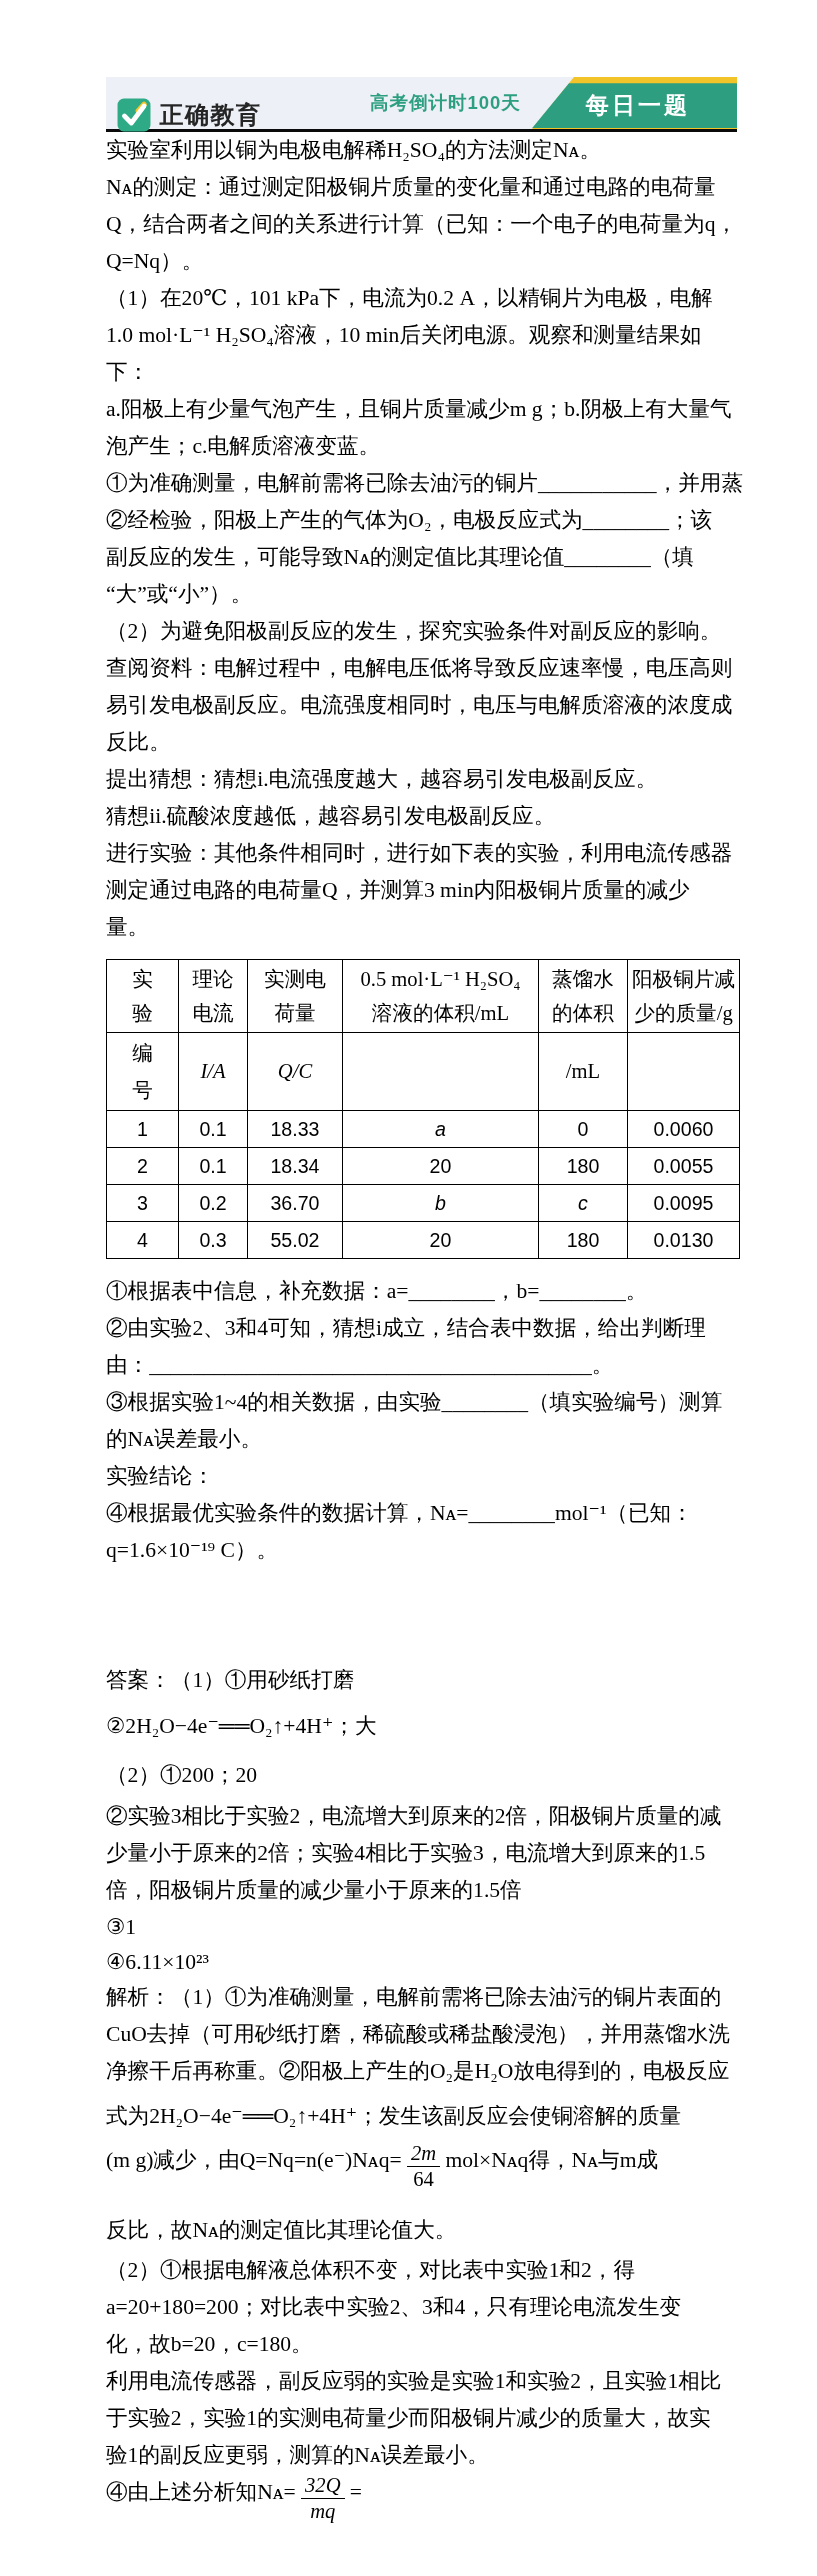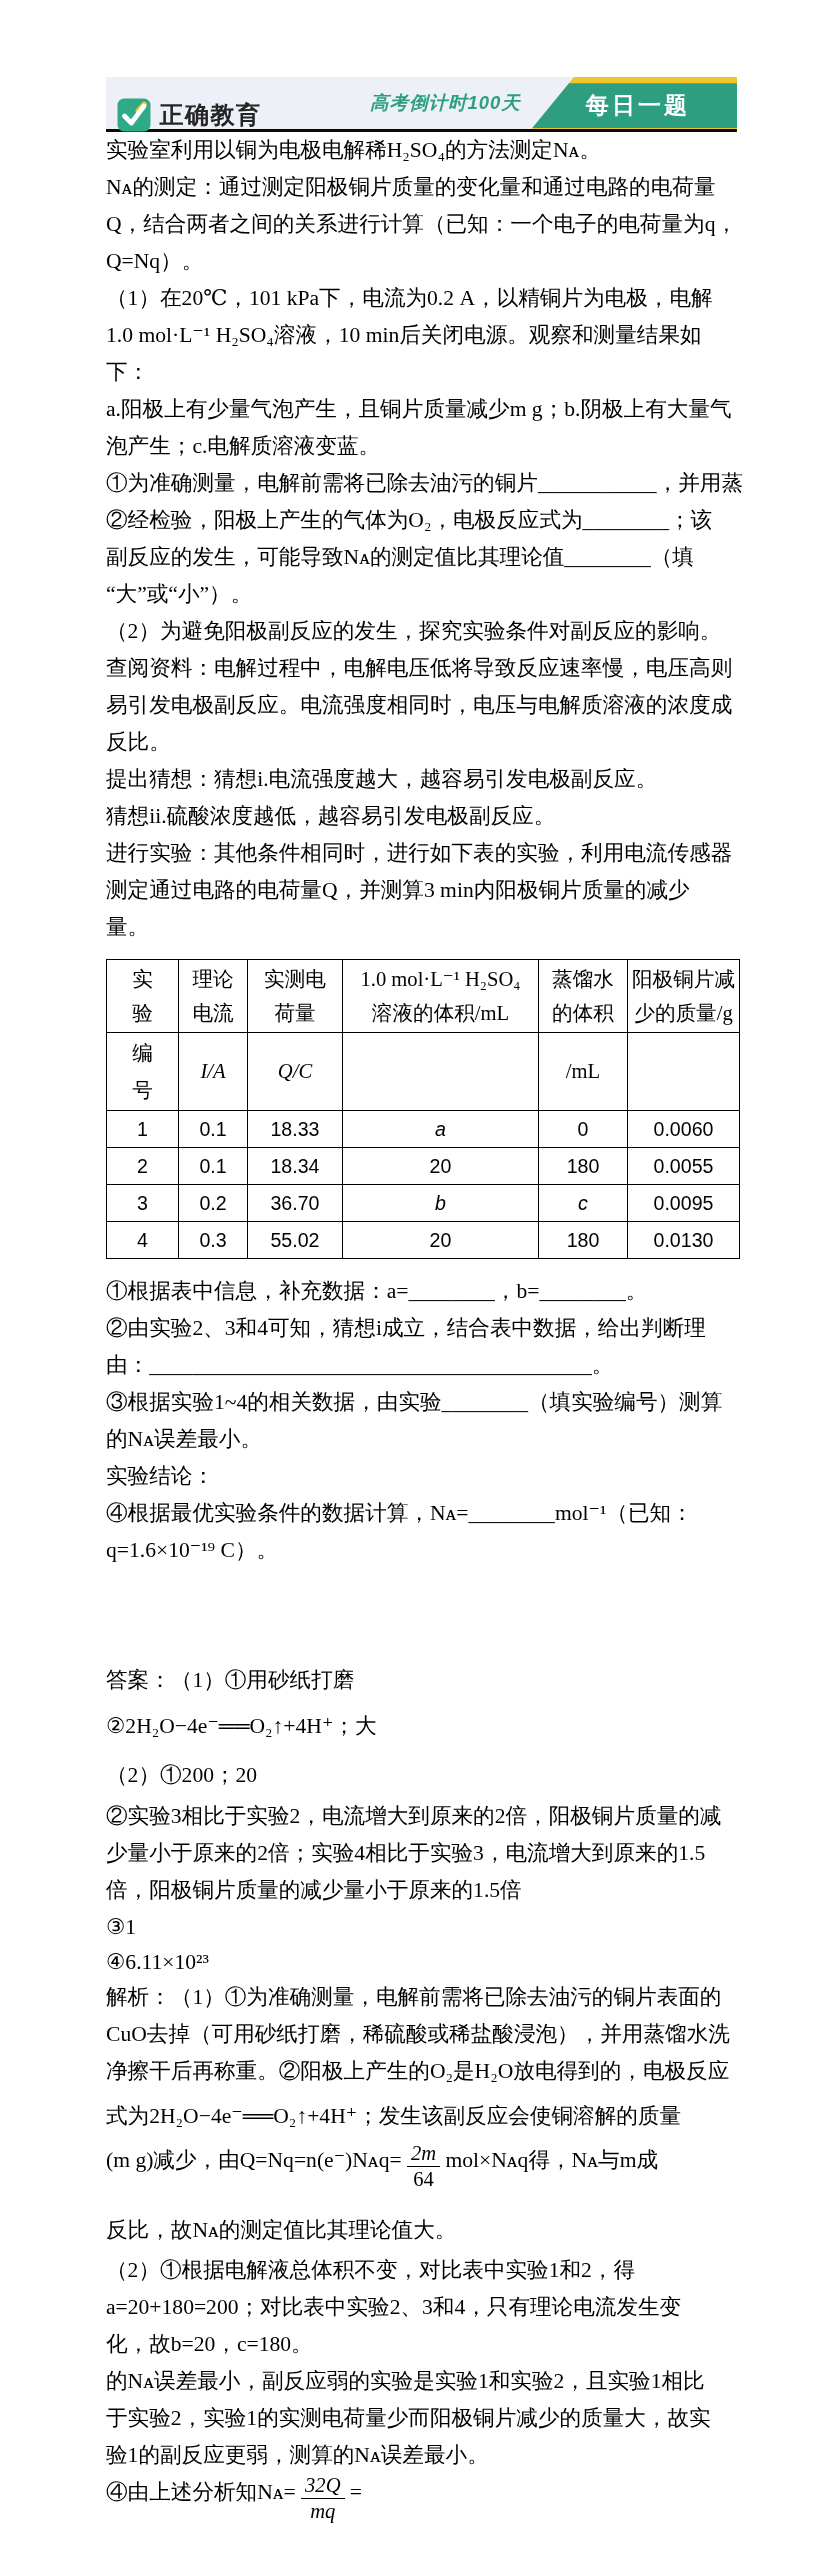--- a/index.html
+++ b/index.html
@@ -8,21 +8,21 @@
   .page{position:relative;width:818px;height:2937px;background:#fff;}
 
   
   .masthead{position:relative;margin:77px 81px 0 106px;height:52px;background:#edf0f6;}
   .brand{position:absolute;left:11.3px;top:12px;height:52px;display:flex;align-items:center;}
   .logo{width:34px;height:34px;display:inline-block;}
   .brand-name{margin-left:8.2px;font-family:"Liberation Sans","DejaVu Sans",sans-serif;
               font-weight:700;font-size:24px;color:#252525;letter-spacing:1.5px;}
   .countdown{position:absolute;left:264px;top:0;height:52px;line-height:52px;
              font-family:"Liberation Sans","DejaVu Sans",sans-serif;
-             font-weight:700;font-size:18.5px;color:#2d9f80;letter-spacing:1px;font-style:italic;}
+             font-weight:700;font-size:18.5px;color:#2d9f80;letter-spacing:1px;}
   .badge{position:absolute;right:0;top:0;width:205px;height:52px;}
   .badge-yellow{position:absolute;left:0;top:0;width:100%;height:100%;background:#f3c32a;
                 clip-path:polygon(42px 0,100% 0,100% 100%,0 100%);}
   .badge-green{position:absolute;left:0;top:6.2px;width:100%;height:45px;background:#2d9f80;
                clip-path:polygon(37px 0,100% 0,100% 100%,0 100%);
                display:flex;align-items:center;justify-content:center;}
   .badge-green span{font-family:"Liberation Sans","DejaVu Sans",sans-serif;
                     font-weight:700;font-size:23px;color:#fff;letter-spacing:3.1px;margin-left:7px;}
   .divider{margin-left:106px;width:631px;height:3.1px;background:#0a0a0a;}
 
@@ -116,21 +116,21 @@
           <col style="width:112px">
       </colgroup>
       <tbody>
           <tr>
         <td class="th1">实
 验</td>
         <td class="th1">理论
 电流</td>
         <td class="th1">实测电
 荷量</td>
-        <td class="th1">1.0 mol·L⁻¹ H₂SO₄
+        <td class="th1">0.5 mol·L⁻¹ H₂SO₄
 溶液的体积/mL</td>
         <td class="th1">蒸馏水
 的体积</td>
         <td class="th1">阳极铜片减
 少的质量/g</td>
       </tr>
       <tr>
         <td class="th2">编
 号</td>
         <td class="th2 ital">I/A</td>
@@ -205,21 +205,21 @@
         <span class="num var">2m</span>
         <span class="den">64</span>
       </span>
       <span>mol×Nᴀq得，Nᴀ与m成</span>
     </p>
 
     <p class="ln h84">反比，故Nᴀ的测定值比其理论值大。</p>
     <p class="ln">（2）①根据电解液总体积不变，对比表中实验1和2，得</p>
     <p class="ln">a=20+180=200；对比表中实验2、3和4，只有理论电流发生变</p>
     <p class="ln">化，故b=20，c=180。</p>
-    <p class="ln">的Nᴀ误差最小，副反应弱的实验是实验1和实验2，且实验1相比</p>
+    <p class="ln">利用电流传感器，副反应弱的实验是实验1和实验2，且实验1相比</p>
     <p class="ln">于实验2，实验1的实测电荷量少而阳极铜片减少的质量大，故实</p>
     <p class="ln">验1的副反应更弱，测算的Nᴀ误差最小。</p>
 
     <p class="ln frac-line fl120">
       <span>④由上述分析知Nᴀ=</span>
       <span class="frac">
         <span class="num var">32Q</span>
         <span class="den var">mq</span>
       </span>
       <span>=</span>

